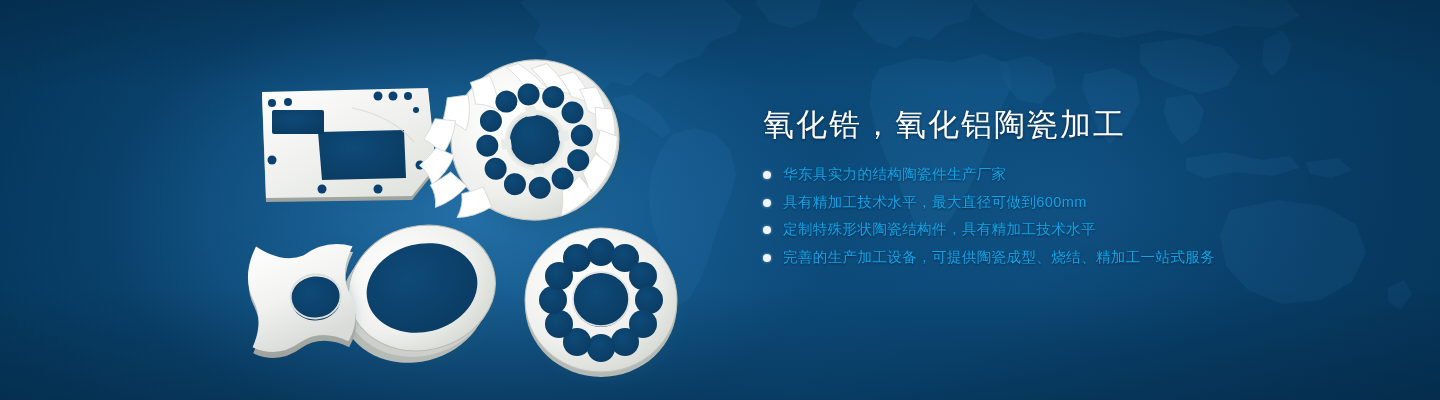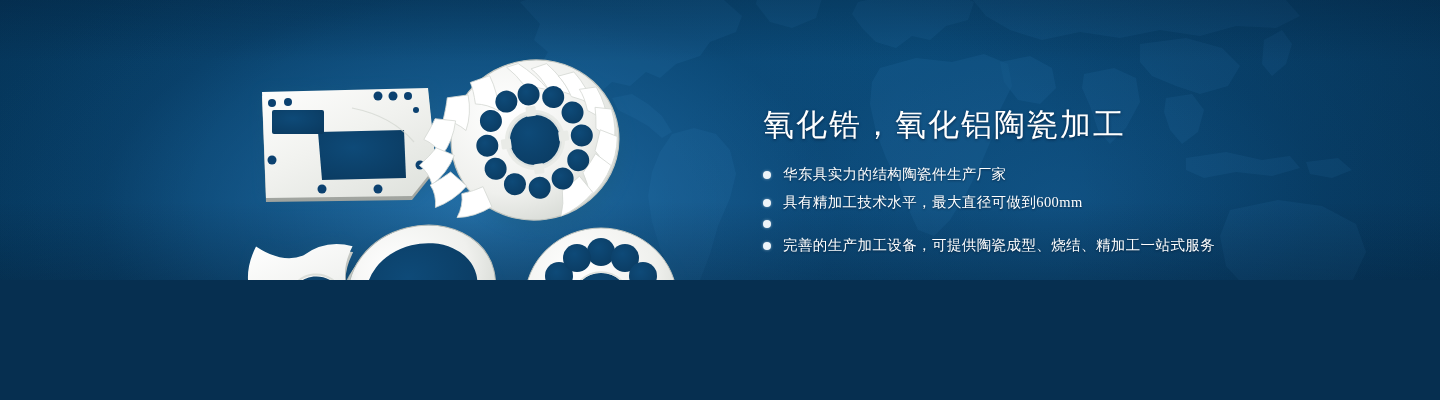--- a/index.html
+++ b/index.html
@@ -5,23 +5,23 @@
   html, body {
     margin: 0;
     padding: 0;
     background: #062f50;
   }
   * { box-sizing: border-box; }
 
   .banner {
     position: relative;
     width: 1440px;
-    height: 280px;
+    height: 400px;
     overflow: hidden;
-    font-family: Liberation Serif, serif;
+    font-family: Liberation Sans, sans-serif;
     background: #07446f;
   }
 
   
   .bg-base {
     position: absolute;
     inset: 0;
     background:
       linear-gradient(115deg, #063c64 0%, #084670 30%, #0a4b79 60%, #073f69 100%);
   }
@@ -111,21 +111,21 @@
     width: 8px;
     height: 8px;
     border-radius: 50%;
     background: #eef4f9;
     margin-right: 12px;
     flex: 0 0 auto;
     box-shadow: 0 0 3px rgba(220,238,252,0.55);
   }
   .btext {
     font-size: 14.5px;
-    color: #ffffff;
+    color: #0ea5e9;
     letter-spacing: 0.4px;
     line-height: 1.35;
     text-shadow: 0 1px 2px rgba(0,18,38,0.55);
   }
 </style>
 </head>
 <body>
 
 <div class="banner">
 
@@ -365,20 +365,21 @@
       <li class="bullet">
         <span class="dot"></span>
         <span class="btext">华东具实力的结构陶瓷件生产厂家</span>
       </li>
       <li class="bullet">
         <span class="dot"></span>
         <span class="btext">具有精加工技术水平，最大直径可做到600mm</span>
       </li>
       <li class="bullet">
         <span class="dot"></span>
+        <span class="btext">定制特殊形状陶瓷结构件，具有精加工技术水平</span>
       </li>
       <li class="bullet">
         <span class="dot"></span>
         <span class="btext">完善的生产加工设备，可提供陶瓷成型、烧结、精加工一站式服务</span>
       </li>
     </ul>
   </div>
 
 </div>
 

